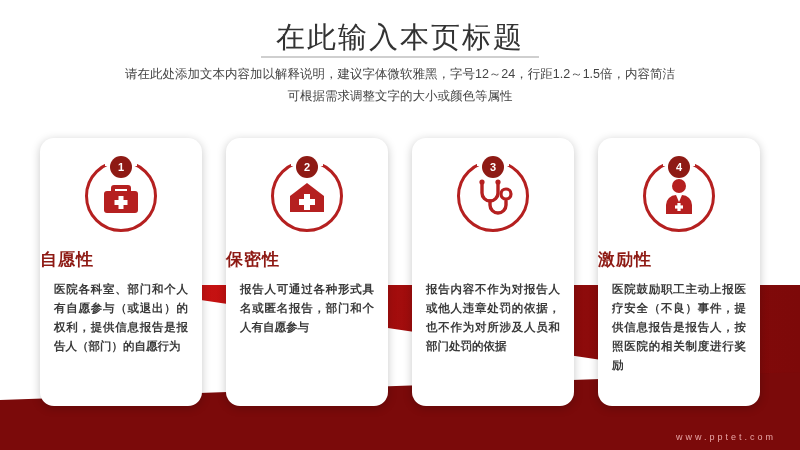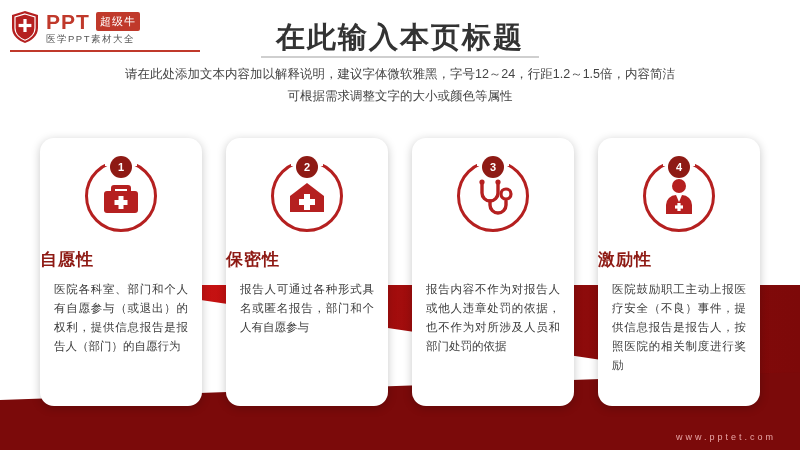--- a/index.html
+++ b/index.html
@@ -113,21 +113,21 @@
   }
 
   
   .slide-title {
     position: absolute;
     top: 18px;
     left: 0;
     width: 800px;
     text-align: center;
     font-size: 29px;
-    font-weight: bold;
+    font-weight: normal;
     color: #333333;
     letter-spacing: 2px;
   }
   .title-underline {
     position: absolute;
     top: 56px;
     left: 261px;
     width: 278px;
     height: 2px;
     background: #cfcfcf;
@@ -219,20 +219,21 @@
   }
   .card-body {
     position: absolute;
     top: 142px;
     left: 14px;
     width: 134px;
     font-size: 11.5px;
     color: #3a3a3a;
     line-height: 19px;
     text-align: justify;
+    font-weight: bold;
   }
 
   
   .footer-url {
     position: absolute;
     right: 24px;
     bottom: 8px;
     font-size: 9px;
     color: #e8a6a6;
     letter-spacing: 3px;
@@ -241,32 +242,20 @@
 </head>
 <body>
 
 <div id="slide">
 
   <div class="bg-red-block"></div>
   <div class="bg-red-fade"></div>
   <div class="bg-white-wedge"></div>
   <div class="bg-dark-wedge"></div>
 
-  <div class="logo">
-    <svg class="logo-shield" viewBox="0 0 30 34">
-      <path d="M15 1 L28 5 L28 18 C28 26 21 31 15 33 C9 31 2 26 2 18 L2 5 Z" fill="#b52020"></path>
-      <path d="M15 4 L25 7 L25 18 C25 24.5 19.5 28.6 15 30.2 C10.5 28.6 5 24.5 5 18 L5 7 Z" fill="none" stroke="#ffffff" stroke-width="1.2"></path>
-      <rect x="13.4" y="9" width="3.2" height="13" fill="#ffffff"></rect>
-      <rect x="8.6" y="13.9" width="12.8" height="3.2" fill="#ffffff"></rect>
-    </svg>
-    <div class="logo-text-ppt">PPT</div>
-    <div class="logo-badge">超级牛</div>
-    <div class="logo-sub">医学PPT素材大全</div>
-    <div class="logo-rule"></div>
-  </div>
 
   <div class="slide-title">在此输入本页标题</div>
   <div class="title-underline"></div>
   <div class="subtitle">
     <div>请在此处添加文本内容加以解释说明，建议字体微软雅黑，字号12～24，行距1.2～1.5倍，内容简洁</div>
     <div>可根据需求调整文字的大小或颜色等属性</div>
   </div>
 
   <div class="cards">
 

